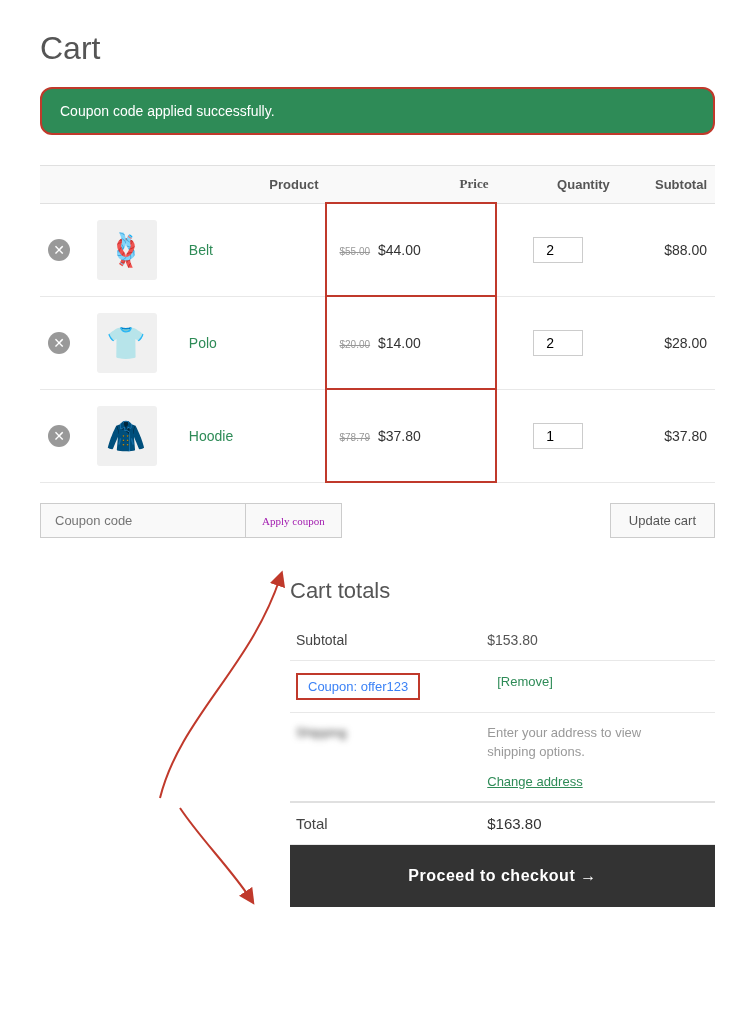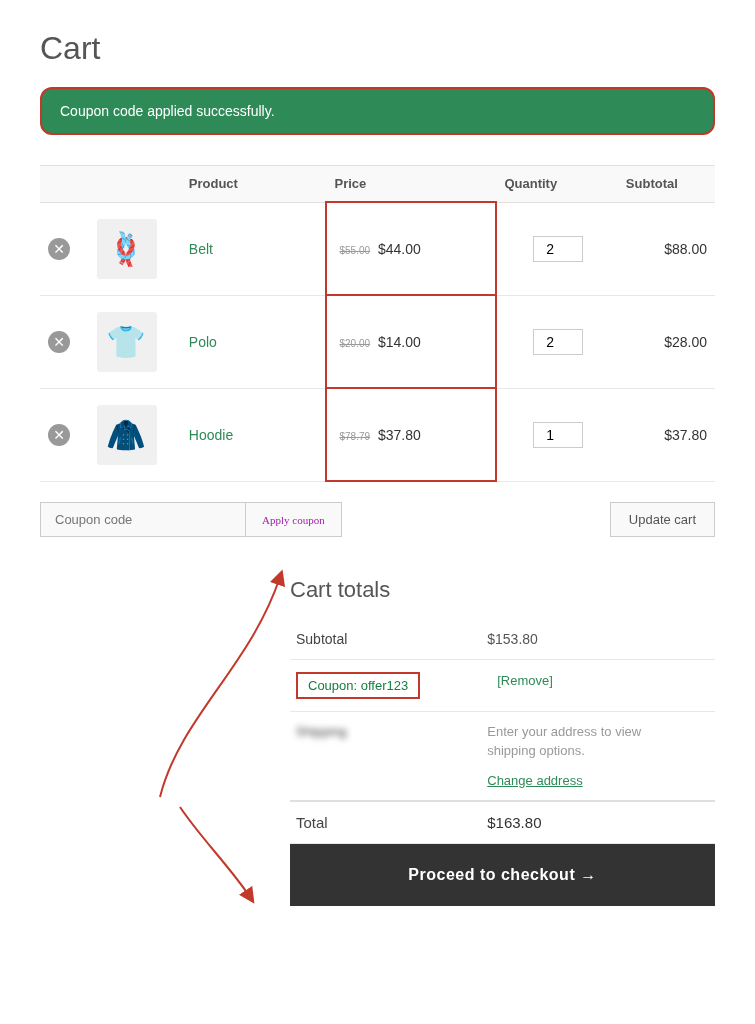--- a/index.html
+++ b/index.html
@@ -27,21 +27,21 @@
       margin-bottom: 30px;
       border-radius: 12px;
     }
     .cart-table {
       width: 100%;
       border-collapse: collapse;
       margin-bottom: 20px;
     }
     .cart-table thead th {
       padding: 10px 8px;
-      text-align: left;
+      text-align: right;
       font-weight: 600;
       color: #555;
       border-top: 1px solid #e0e0e0;
       border-bottom: 1px solid #e0e0e0;
       background: #f9f9f9;
       font-size: 13px;
     }
     .cart-table tbody tr {
       border-bottom: 1px solid #e8e8e8;
     }
@@ -184,21 +184,21 @@
       width: 45%;
     }
     .coupon-row td {
       
     }
     .coupon-box {
       border: 2px solid #c0392b;
       padding: 4px 10px;
       display: inline-block;
       font-size: 13px;
-      color: #15803d;
+      color: #3b82f6;
     }
     .remove-coupon {
       color: #2e8b57;
       text-decoration: none;
       margin-left: 10px;
       font-size: 13px;
     }
     .blurred-row td {
       filter: blur(3px);
       color: #999;
@@ -226,21 +226,21 @@
       font-size: 16px;
       font-weight: 700;
       text-align: center;
       cursor: pointer;
       margin-top: 0;
       letter-spacing: 0.5px;
     }
     .col-remove { width: 40px; }
     .col-img { width: 70px; }
     .col-product { width: 120px; }
-    .col-price { width: 140px; }
+    .col-price { width: 140px; font-family: Liberation Serif, serif; }
     .col-qty { width: 100px; text-align: center; }
     .col-sub { width: 80px; text-align: right; }
   </style>
 </head>
 <body>
 
 <h1 class="page-title">Cart</h1>
 
 <div class="success-banner">
   <span>Coupon code applied successfully.</span>

